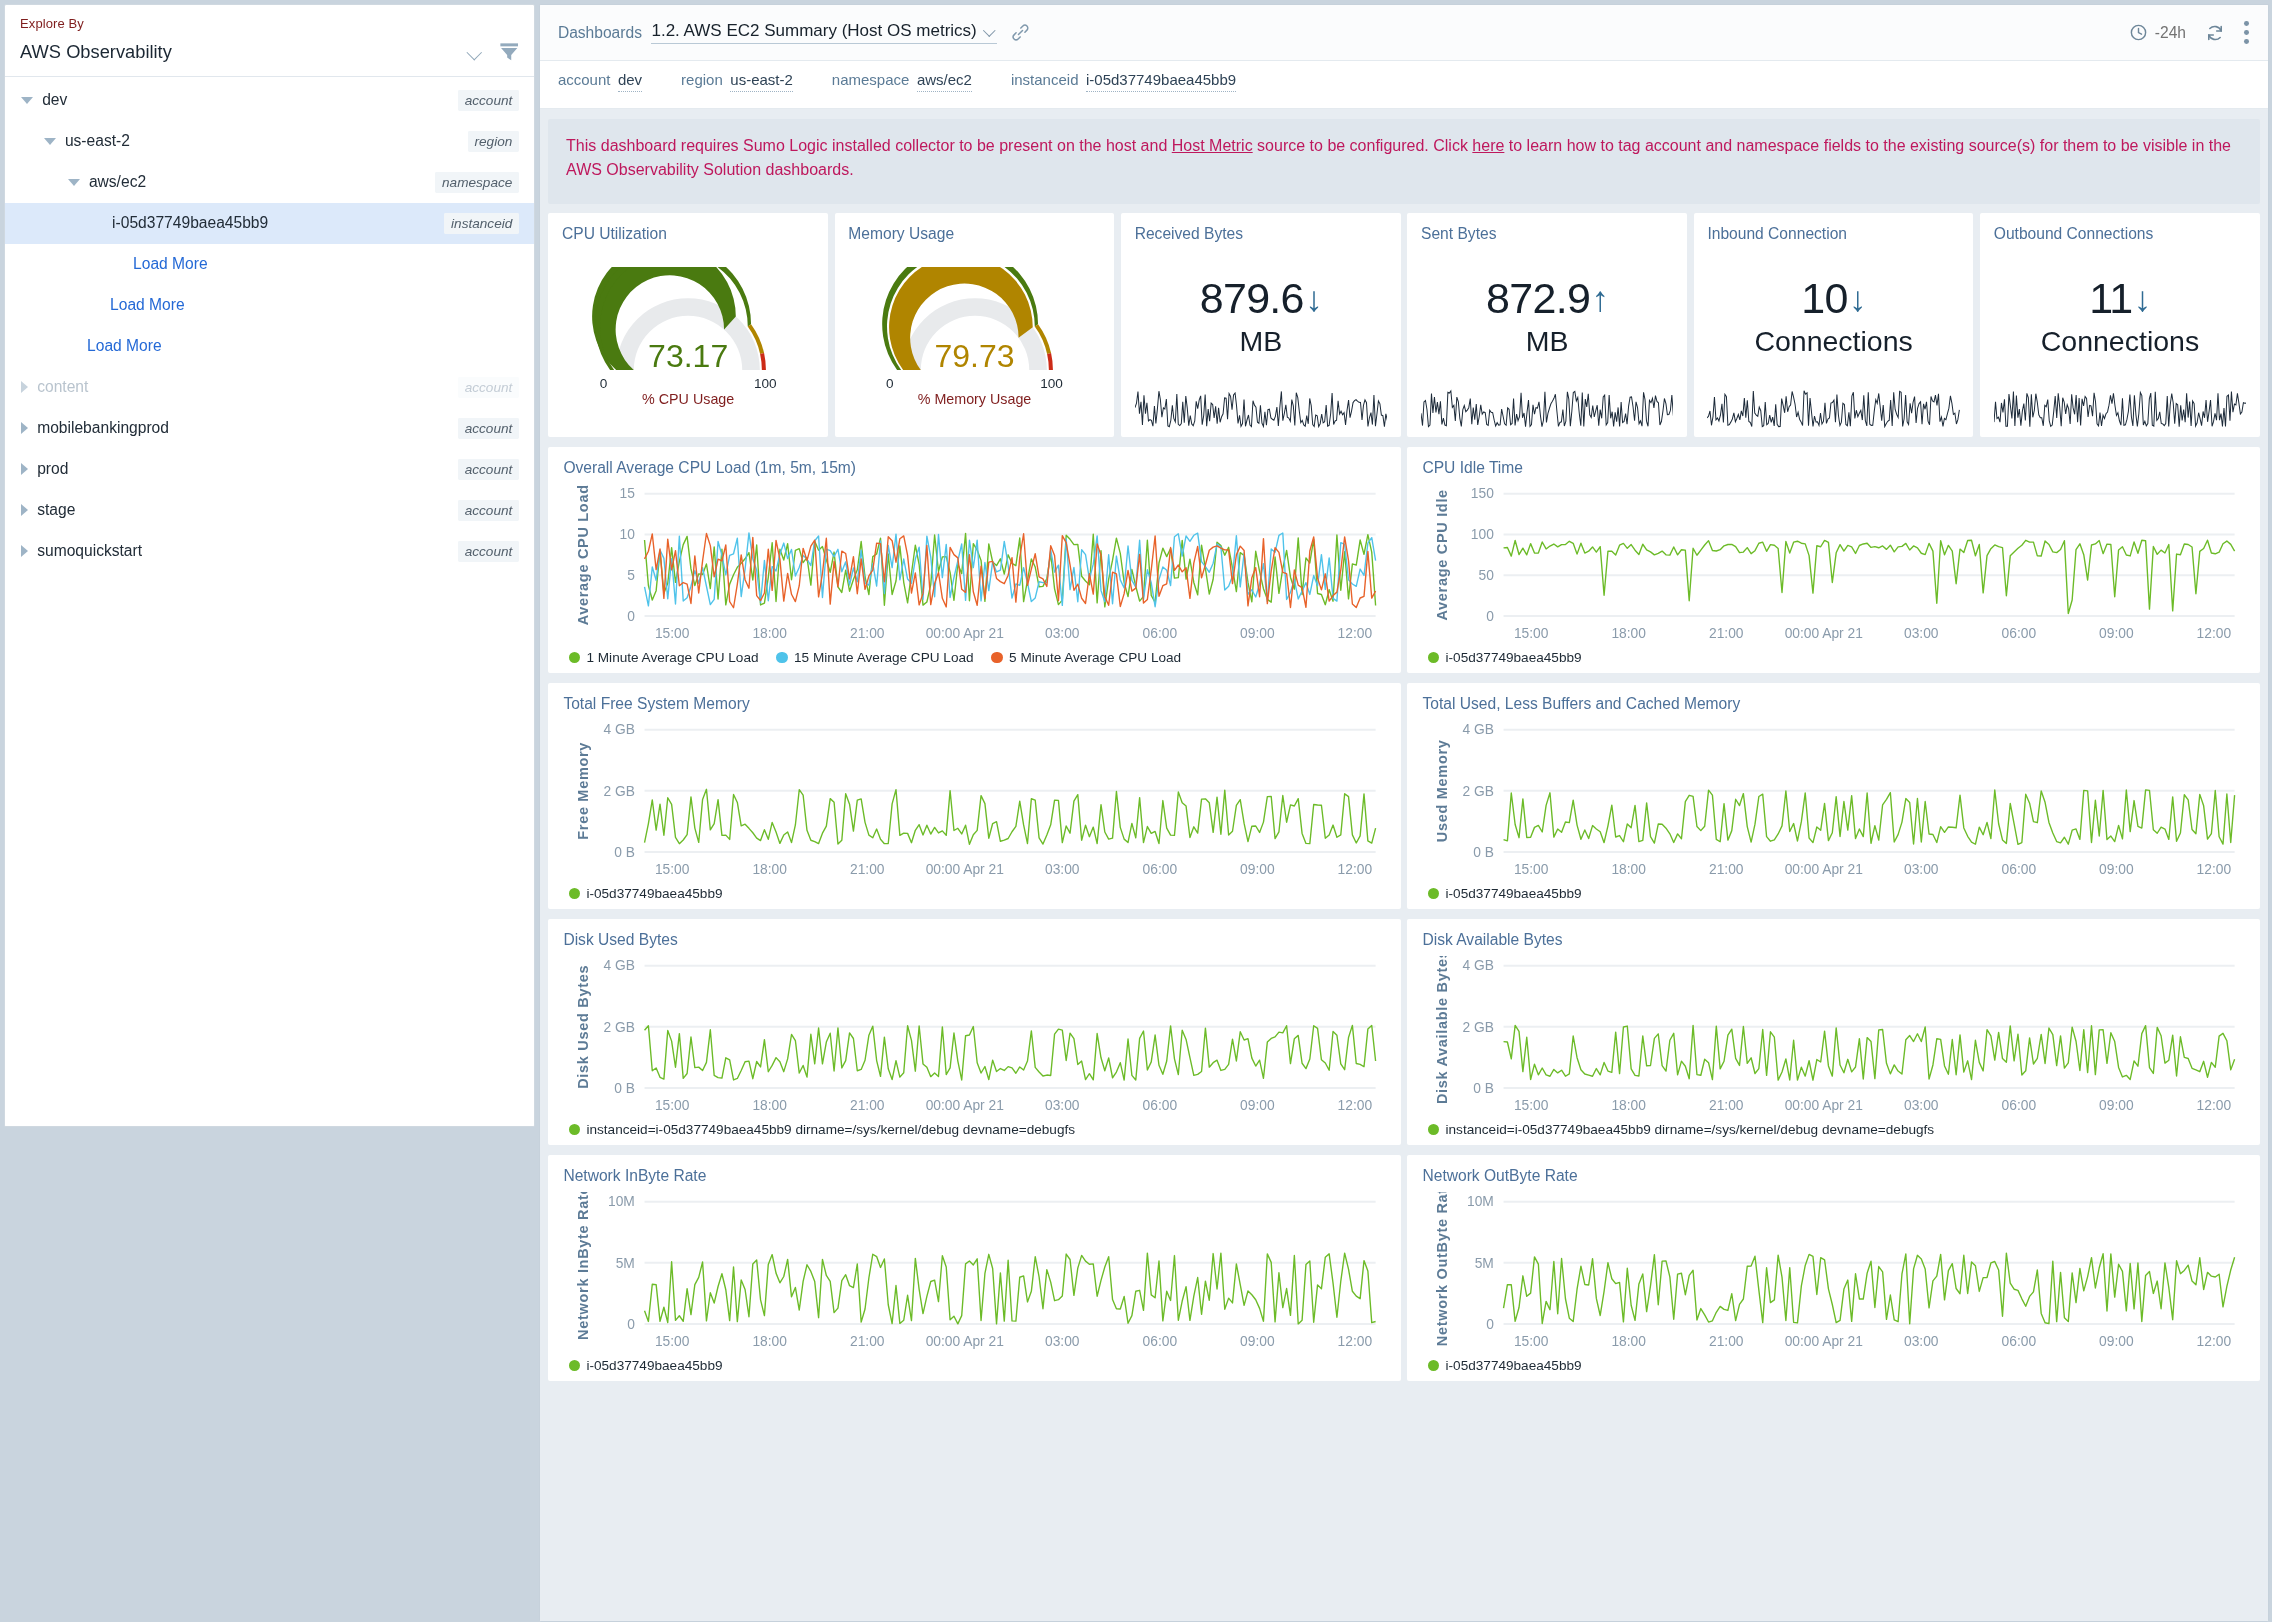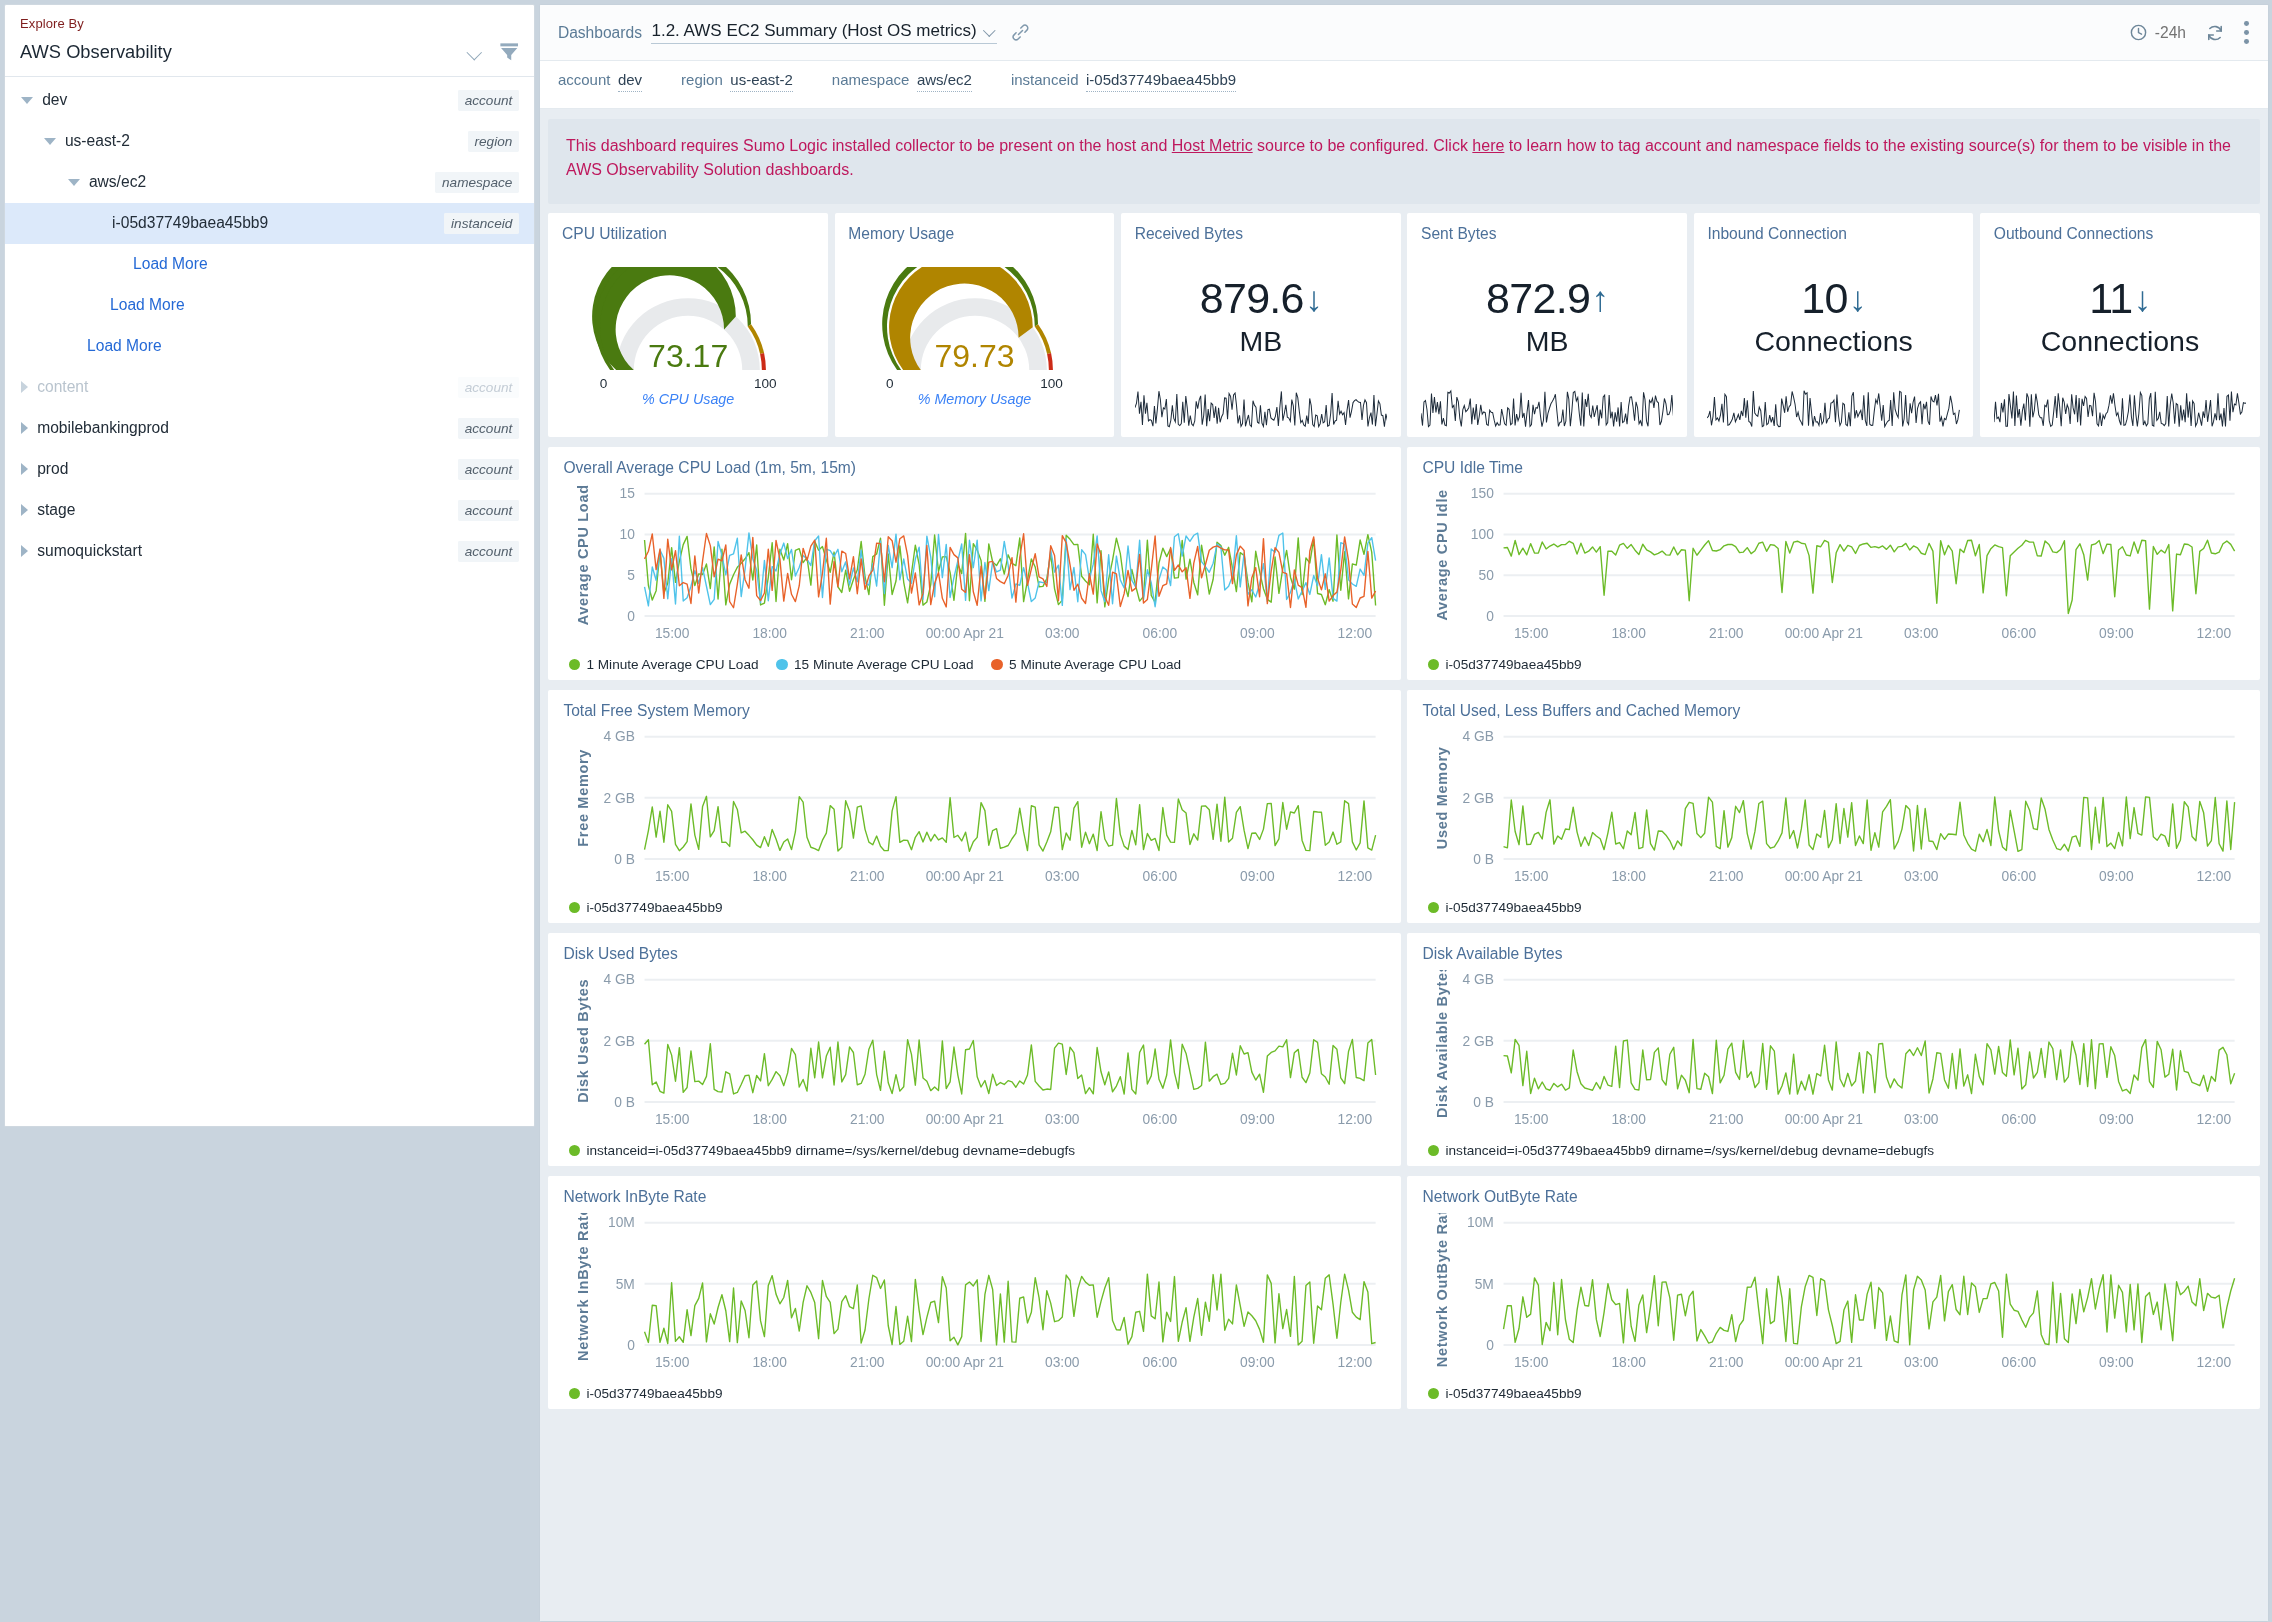--- a/index.html
+++ b/index.html
@@ -114,27 +114,27 @@
     height:224px; display:flex; flex-direction:column; position:relative;
   }
   .panel-title { font-size:15.6px; color:#4c7099; }
   .kpi-center { flex:1; display:flex; flex-direction:column; align-items:center; justify-content:center; }
   .big-num { font-size:43px; color:#16202b; letter-spacing:-0.7px; display:flex; align-items:center; line-height:1; }
   .arrow { color:#2f6b93; font-size:35px; margin-left:1.4px; line-height:1; }
   .big-unit { font-size:28.5px; color:#16202b; margin-top:6.8px; line-height:1; }
   .spark { width:100%; height:39px; margin-top:auto; }
 
   .gauge-wrap { flex:1; display:flex; flex-direction:column; align-items:center; justify-content:center; padding-top:2.7px; }
-  .gauge-caption { font-size:14.3px; color:#3b82f6; margin-top:2px;font-style:italic; }
+  .gauge-caption { font-size:14.3px; color:#7f1d1d; margin-top:2px; }
 
   
   .chart-row { display:flex; gap:6.8px; margin-bottom:9.5px; }
   .chart-panel { flex:1 1 0; background:#fff; border-radius:2px; padding:12.2px 15px 8.2px 15px; }
   .chart-body { margin-top:6.8px; }
-  .legend { display:flex; align-items:center; gap:6.8px; margin-top:11px; padding-left:5.4px; flex-wrap:wrap; }
+  .legend { display:flex; align-items:center; gap:6.8px; margin-top:4px; padding-left:5.4px; flex-wrap:wrap; }
   .leg-item { display:flex; align-items:center; gap:6.1px; margin-right:11px; }
   .leg-dot { width:11.6px; height:11.6px; border-radius:50%; display:inline-block; }
   .leg-text { font-size:13.6px; color:#1e2a35; }
   svg { display:block; }
   .gridline { stroke:#eceff2; stroke-width:3; }
   .axis-text { font-size:20px; fill:#8a9bab; font-family:"Liberation Sans",sans-serif; }
   .axis-title { font-size:21px; fill:#5d7b96; font-family:"Liberation Sans",sans-serif; font-weight:bold; letter-spacing:1px; }
 </style>
 </head>
 <body>

